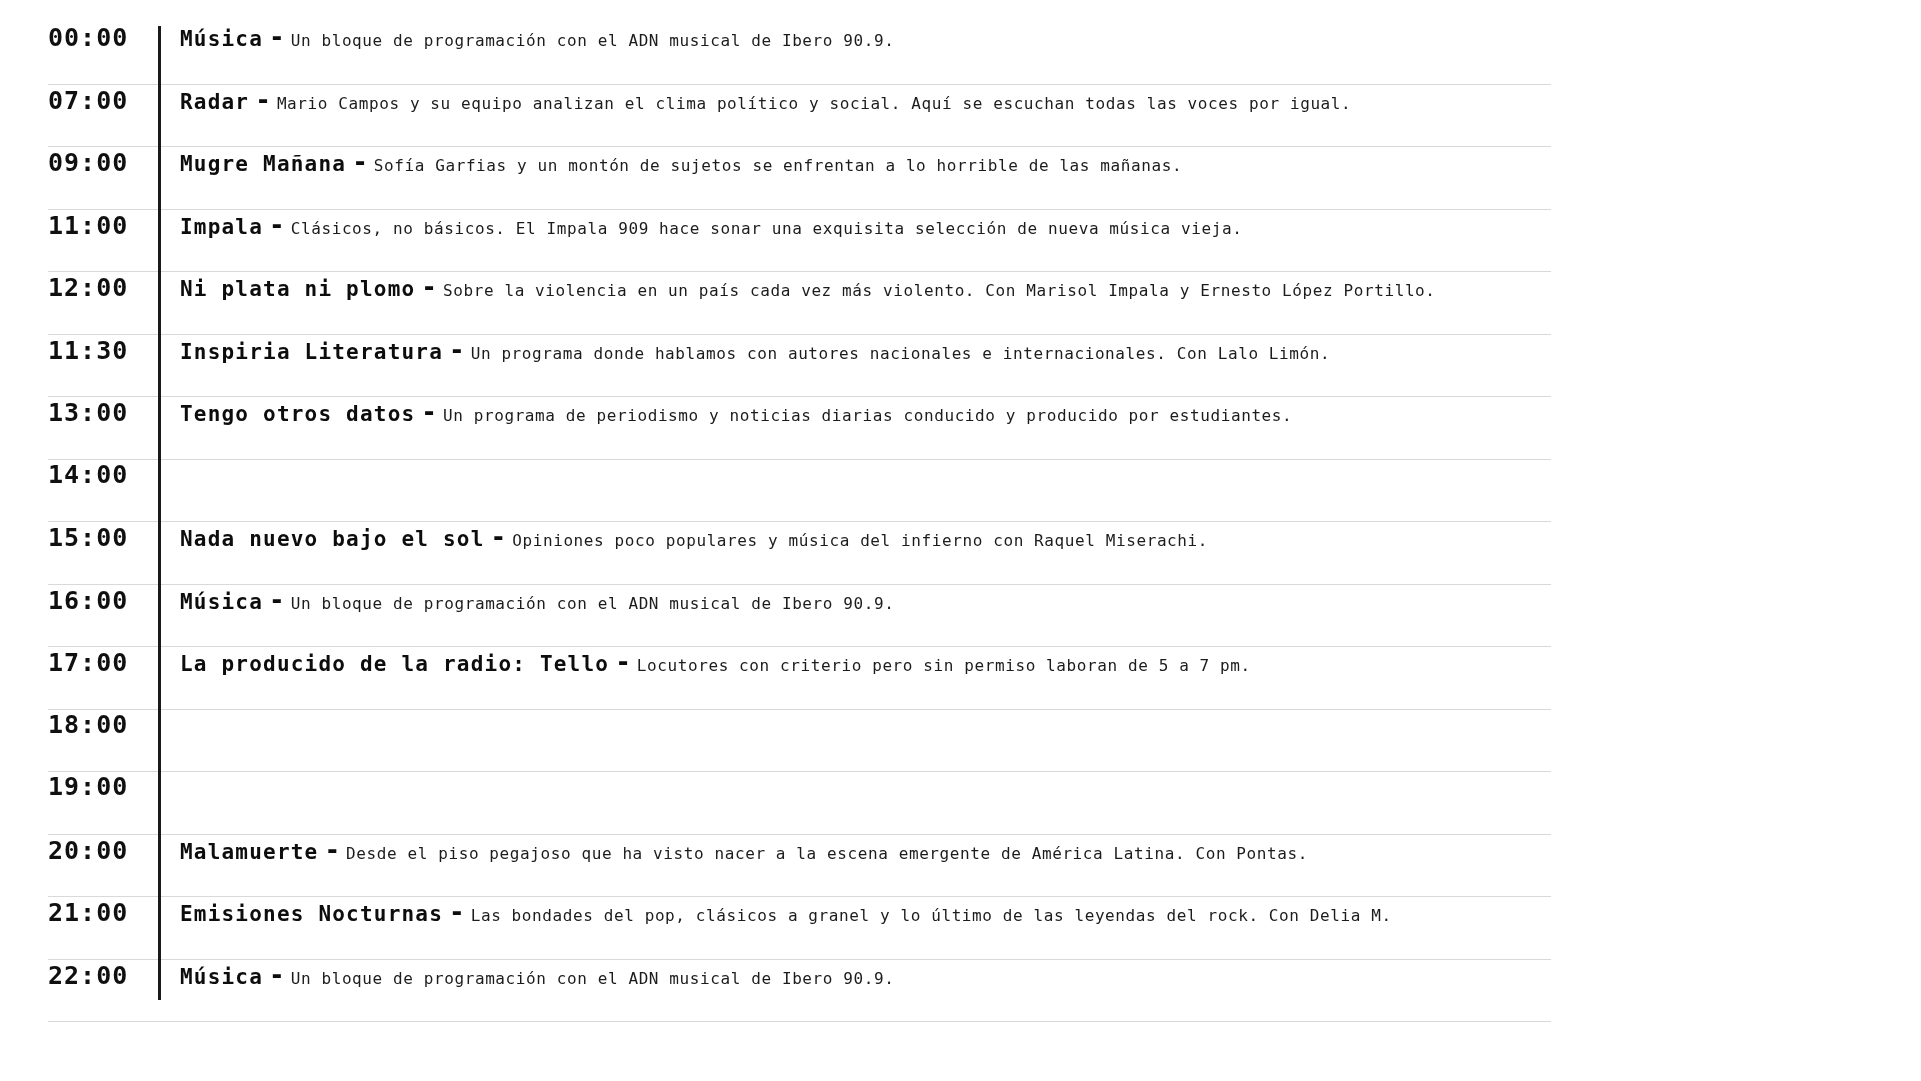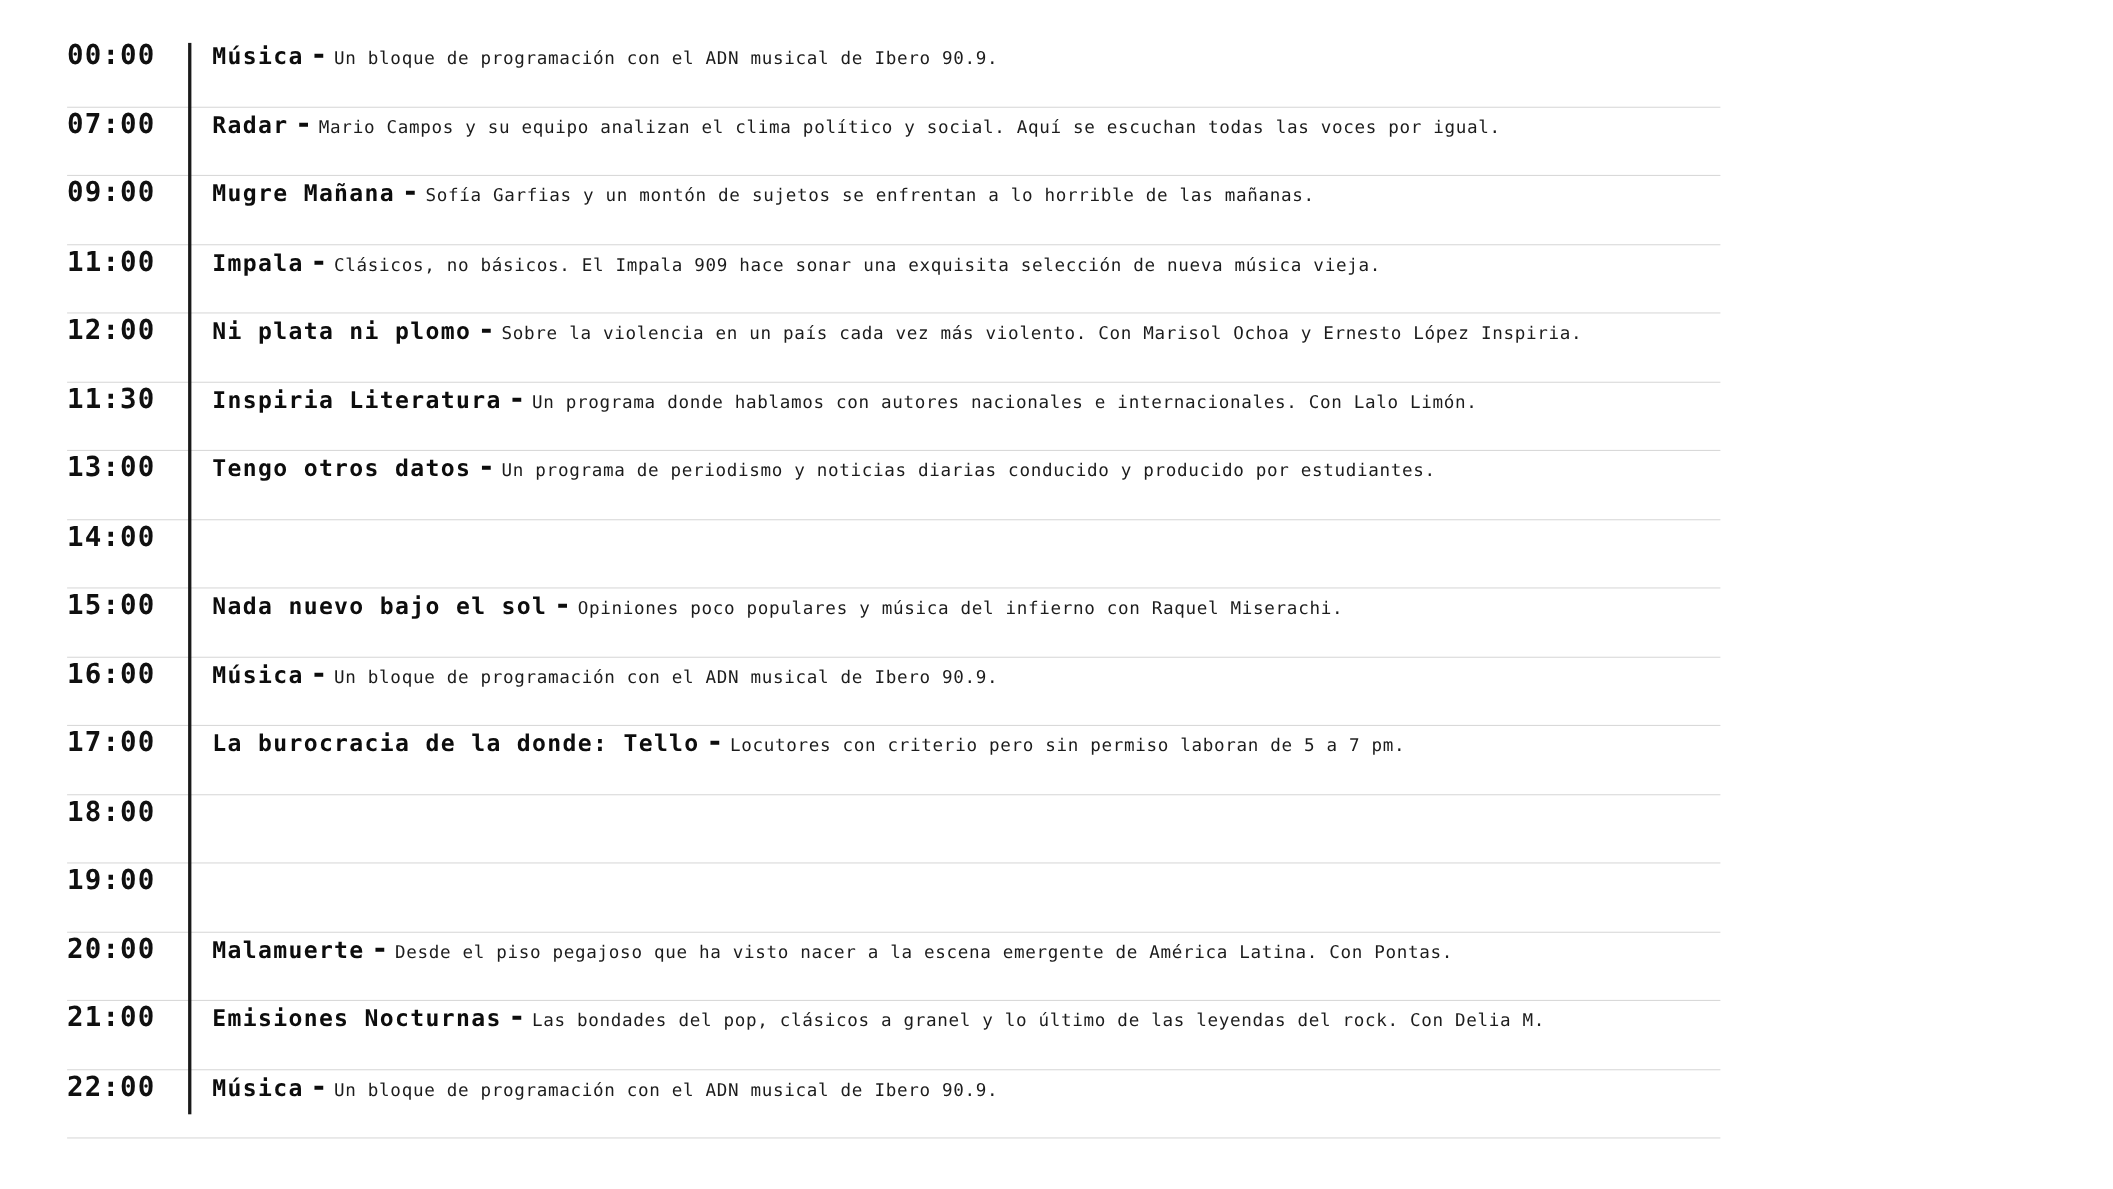--- a/index.html
+++ b/index.html
@@ -9,21 +9,21 @@
   }
   body {
     width: 1921px;
     height: 1081px;
     font-family: "DejaVu Sans Mono", monospace;
     color: #111111;
     overflow: hidden;
   }
   .schedule {
     position: relative;
-    margin: 13px;
+    margin: 0;
     padding: 22px 0 0 0;
     width: 1551px;
     box-sizing: border-box;
   }
   
   .schedule::before {
     content: "";
     position: absolute;
     left: 158px;
     top: 26px;
@@ -114,21 +114,21 @@
       <div class="time">11:00</div>
       <div class="prog">
         <span class="title">Impala</span><span class="dash">-</span><span class="desc">Clásicos, no básicos. El Impala 909 hace sonar una exquisita selección de nueva música vieja.</span>
       </div>
     </div>
   </div>
   <div class="row">
     <div class="row-inner">
       <div class="time">12:00</div>
       <div class="prog">
-        <span class="title">Ni plata ni plomo</span><span class="dash">-</span><span class="desc">Sobre la violencia en un país cada vez más violento. Con Marisol Ochoa y Ernesto López Inspiria.</span>
+        <span class="title">Ni plata ni plomo</span><span class="dash">-</span><span class="desc">Sobre la violencia en un país cada vez más violento. Con Marisol Impala y Ernesto López Portillo.</span>
       </div>
     </div>
   </div>
   <div class="row">
     <div class="row-inner">
       <div class="time">11:30</div>
       <div class="prog">
         <span class="title">Inspiria Literatura</span><span class="dash">-</span><span class="desc">Un programa donde hablamos con autores nacionales e internacionales. Con Lalo Limón.</span>
       </div>
     </div>
@@ -159,21 +159,21 @@
       <div class="time">16:00</div>
       <div class="prog">
         <span class="title">Música</span><span class="dash">-</span><span class="desc">Un bloque de programación con el ADN musical de Ibero 90.9.</span>
       </div>
     </div>
   </div>
   <div class="row">
     <div class="row-inner">
       <div class="time">17:00</div>
       <div class="prog">
-        <span class="title">La burocracia de la donde: Tello</span><span class="dash">-</span><span class="desc">Locutores con criterio pero sin permiso laboran de 5 a 7 pm.</span>
+        <span class="title">La producido de la radio: Tello</span><span class="dash">-</span><span class="desc">Locutores con criterio pero sin permiso laboran de 5 a 7 pm.</span>
       </div>
     </div>
   </div>
   <div class="row">
     <div class="row-inner">
       <div class="time">18:00</div>
     </div>
   </div>
   <div class="row">
     <div class="row-inner">

